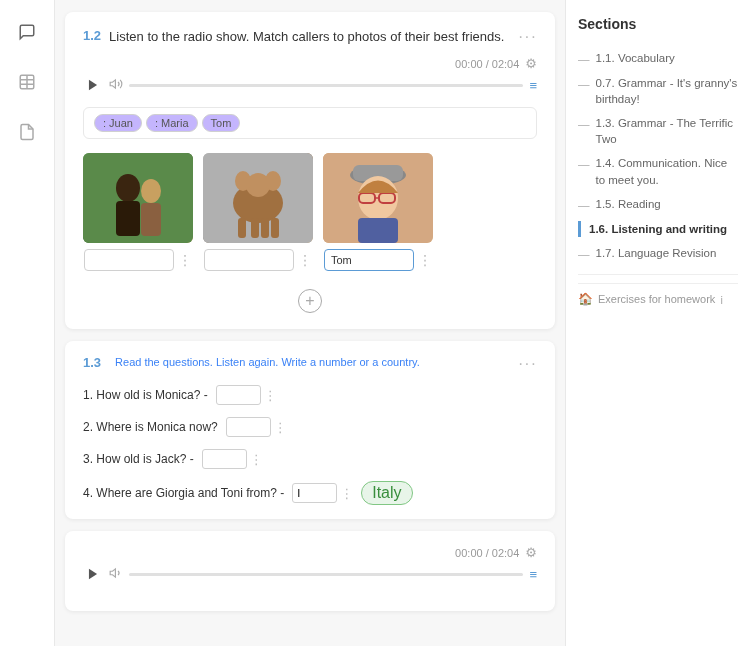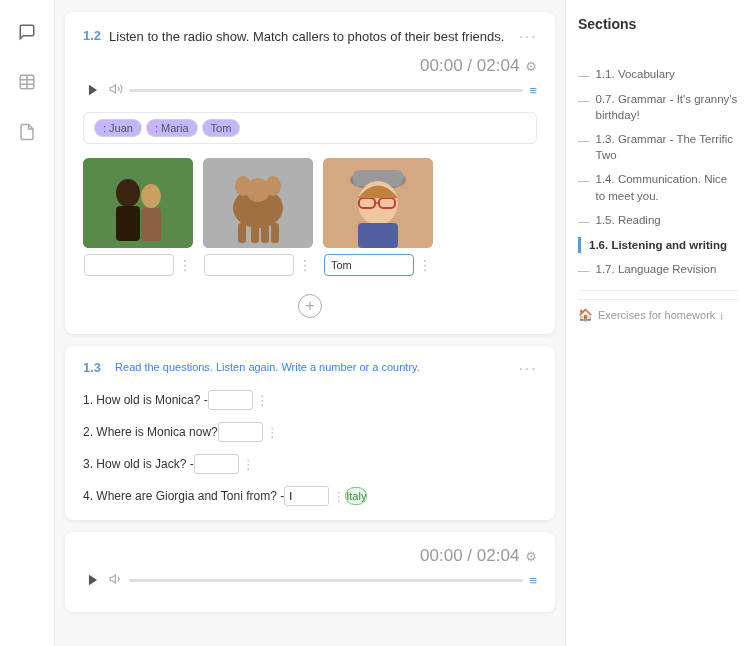--- a/index.html
+++ b/index.html
@@ -139,21 +139,21 @@
     }
     .audio-row {
       display: flex;
       align-items: center;
       justify-content: flex-end;
       gap: 6px;
       margin-bottom: 4px;
     }
     .time-display {
       color: #999;
-      font-size: 17px;
+      font-size: 11px;
     }
 
     
     .tags-area {
       background: #fff;
       border: 1px solid #e8e8e8;
       border-radius: 6px;
       padding: 6px 10px;
       display: flex;
       flex-wrap: wrap;
@@ -286,20 +286,21 @@
       line-height: 1.4;
     }
     .question-list {
       display: flex;
       flex-direction: column;
       gap: 12px;
     }
     .question-item {
       display: flex;
       align-items: center;
+      gap: 8px;
       font-size: 12px;
       color: #333;
     }
     .q-input {
       width: 45px;
       height: 20px;
       border: 1px solid #d0d0d0;
       border-radius: 3px;
       font-size: 11px;
       padding: 1px 4px;
@@ -308,22 +309,22 @@
     .q-input-more {
       color: #bbb;
       font-size: 13px;
       cursor: pointer;
     }
     .answer-tag {
       background: #e8f5e9;
       border: 1px solid #81c784;
       color: #388e3c;
       border-radius: 12px;
-      padding: 2px 0;
-      font-size: 11px;
+      padding: 2px 10px;
+      font-size: 16px;
     }
     .answer-input-wrap {
       display: flex;
       align-items: center;
       gap: 3px;
     }
 
     
     .bottom-player-card {
       background: #fff;
@@ -332,21 +333,21 @@
       padding: 14px 18px;
       box-shadow: 0 1px 4px rgba(0,0,0,0.07);
       min-height: 80px;
     }
 
     
     .sidebar-title {
       font-size: 14px;
       font-weight: 600;
       color: #333;
-      margin-bottom: 30px;
+      margin-bottom: 14px;
     }
     .sidebar-item {
       display: flex;
       align-items: flex-start;
       gap: 6px;
       padding: 4px 0;
       cursor: pointer;
       font-size: 11.5px;
       color: #666;
       line-height: 1.4;

